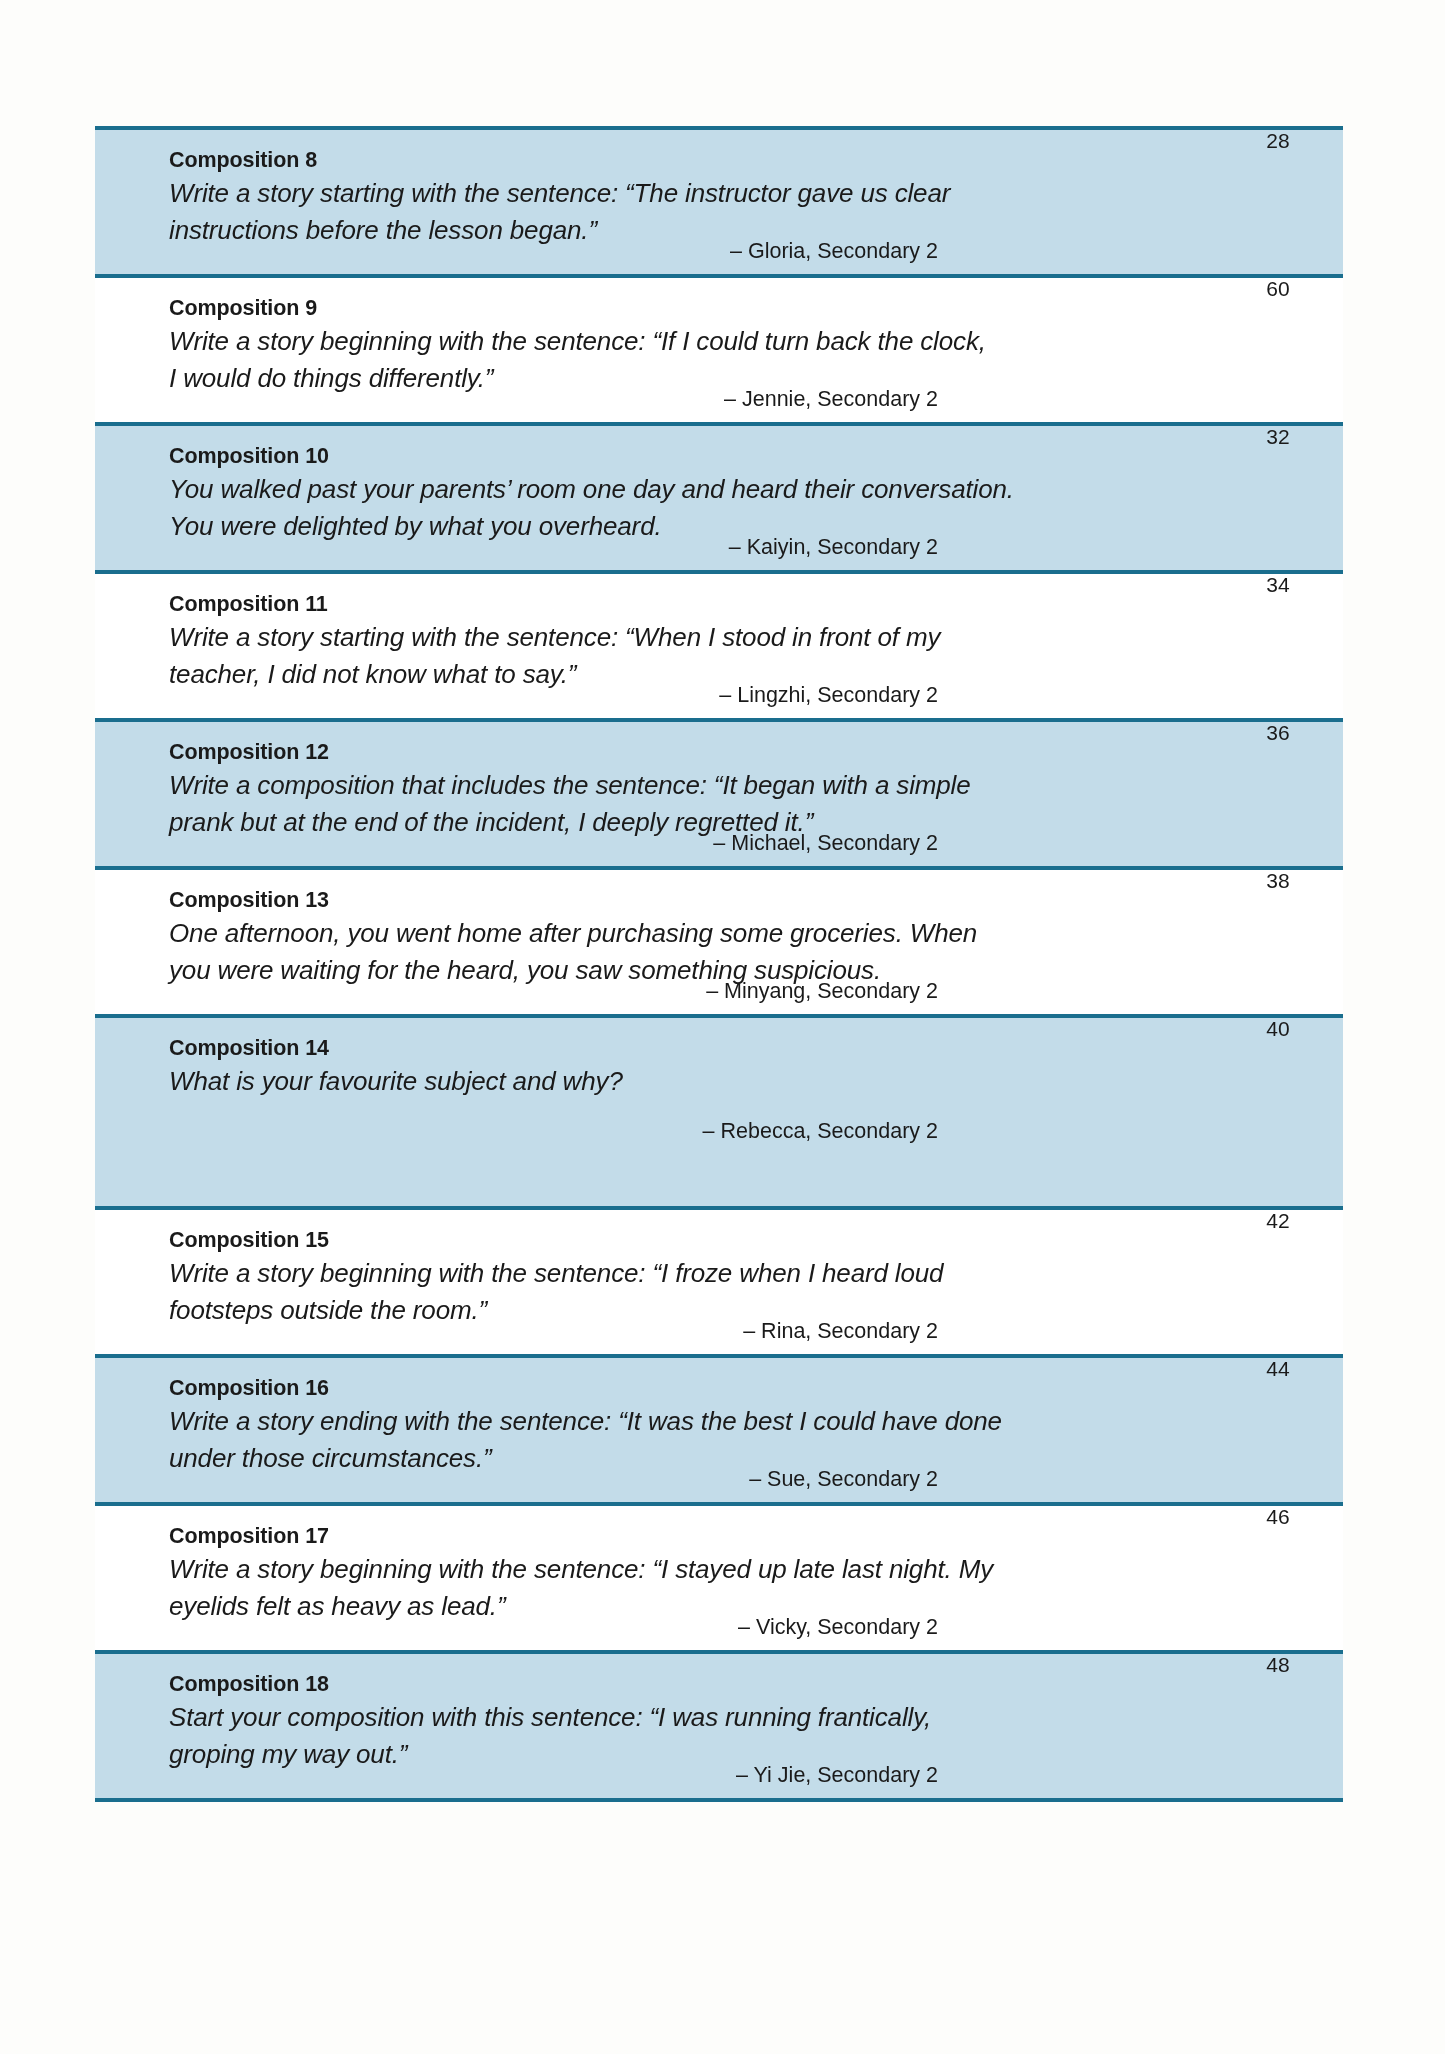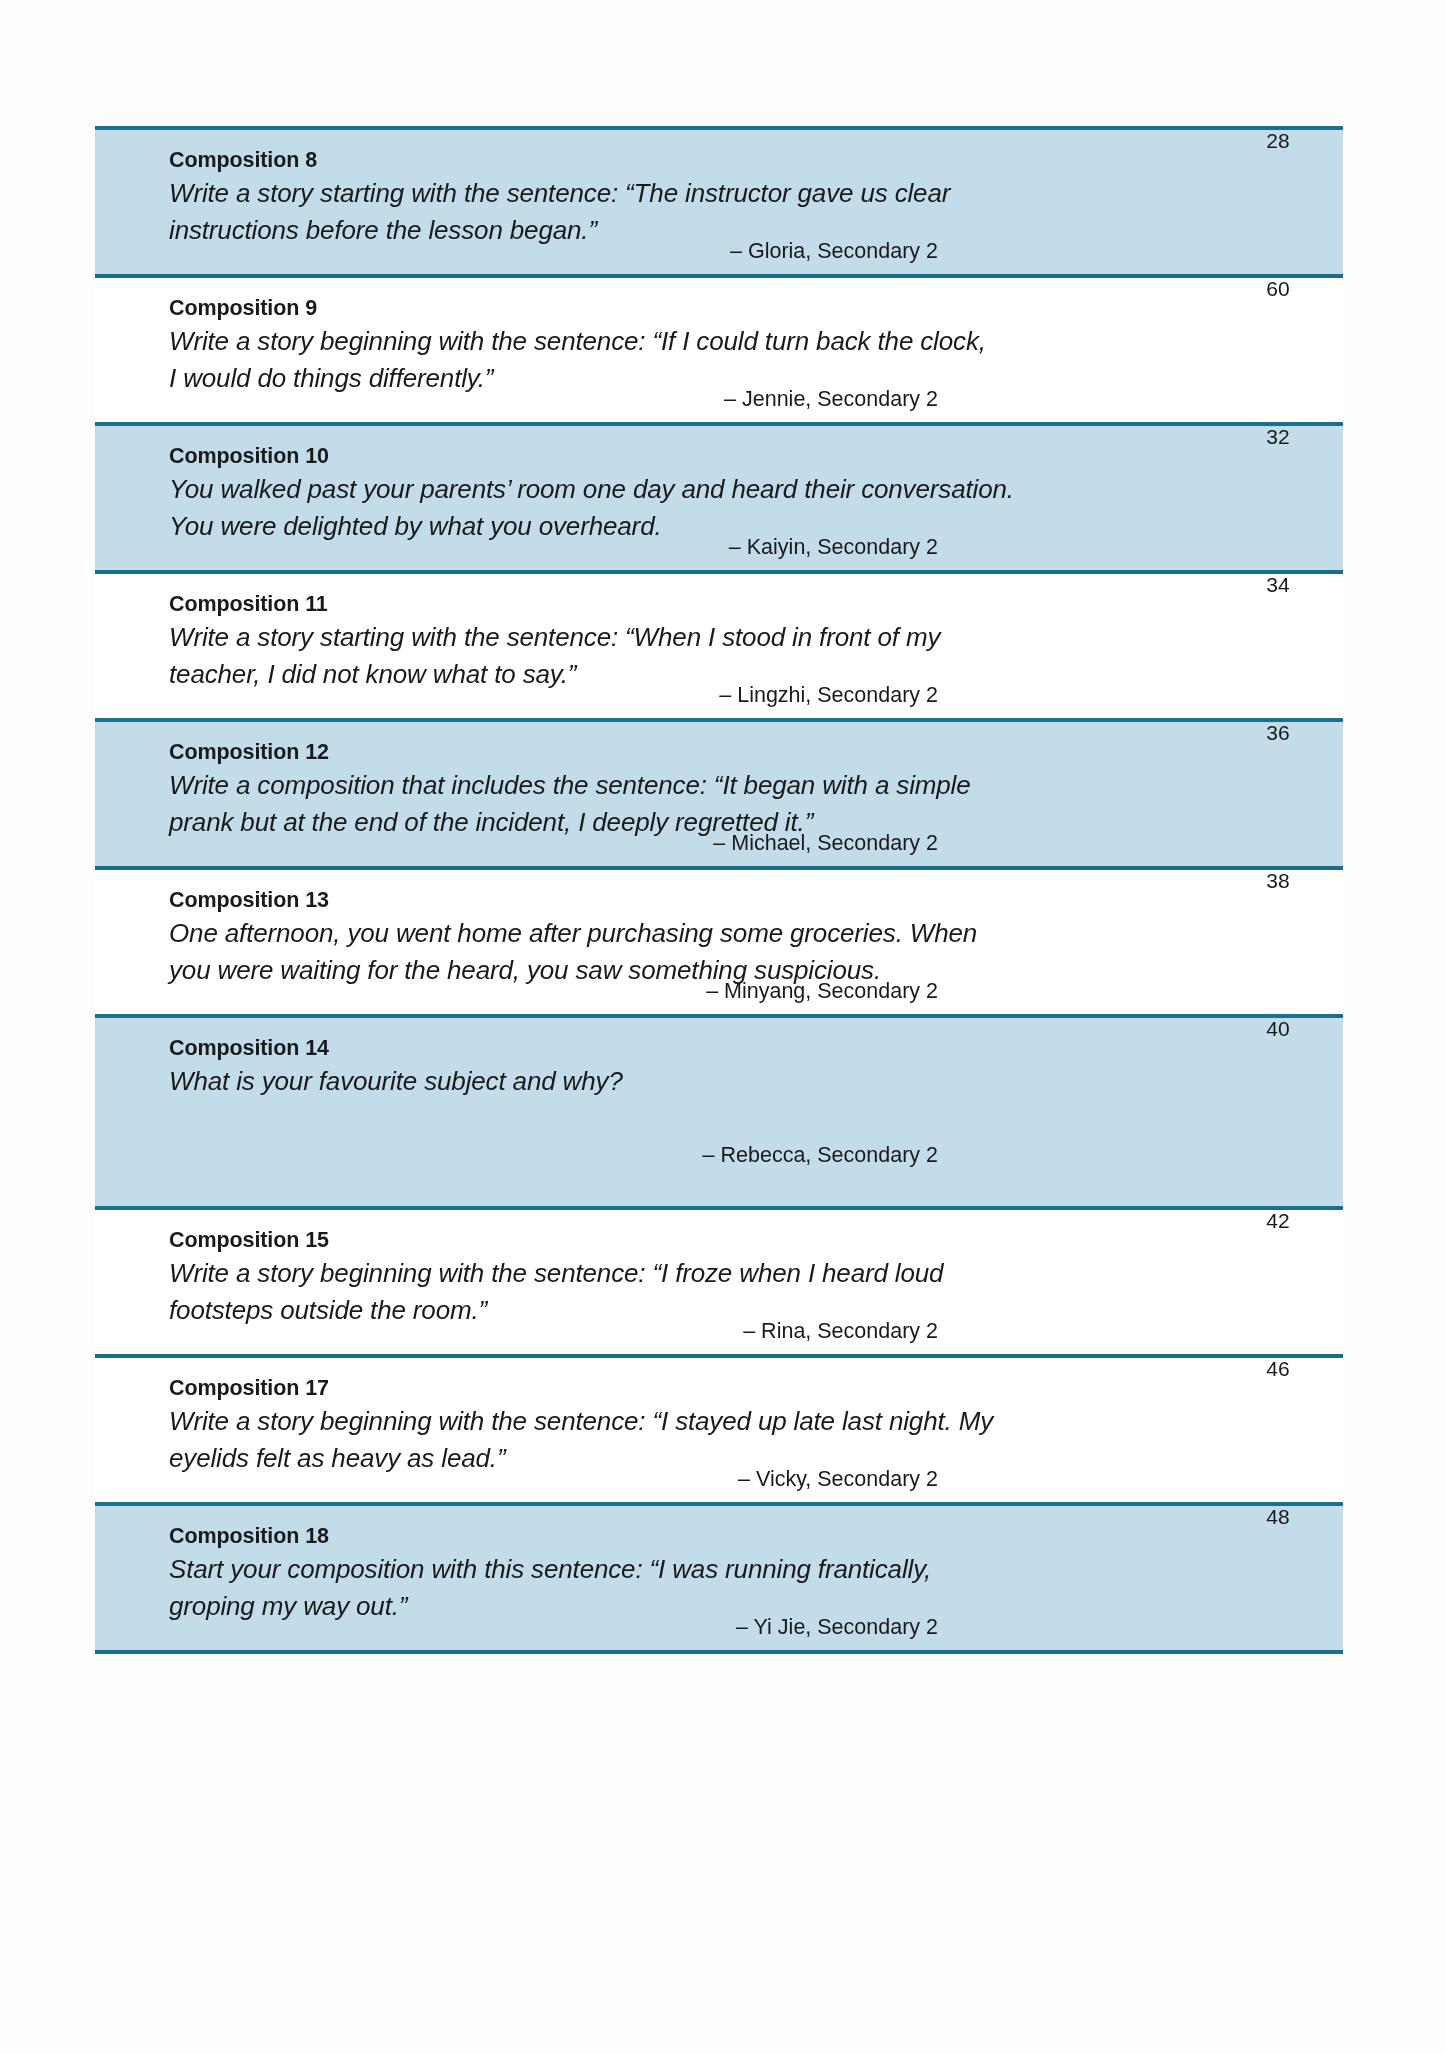--- a/index.html
+++ b/index.html
@@ -93,21 +93,21 @@
     text-align: right;
     padding-right: 275px;
     box-sizing: border-box;
     font-size: 21.5px;
     color: #1a1a1a;
     line-height: 1.3;
     white-space: nowrap;
   }
 
   .comp-attrib.tall-pos {
-    bottom: 36px;
+    bottom: 60px;
     margin-top: 18px;
   }
 
   .cell-page {
     width: 130px;
     text-align: center;
     vertical-align: middle;
     font-size: 21px;
     color: #1a1a1a;
     padding: 0;
@@ -238,20 +238,35 @@
                 <span class="ln">Write a story beginning with the sentence: “I froze when I heard loud</span>
                 <span class="ln">footsteps outside the room.”</span>
               </div>
               <div class="comp-attrib">– Rina, Secondary 2</div>
             </div>
           </td>
           <td class="cell-page">
             <span class="page-num">42</span>
           </td>
         </tr>
+        <tr class="toc-row shaded">
+          <td>
+            <div class="cell-main">
+              <div class="comp-title">Composition 16</div>
+              <div class="comp-prompt">
+                <span class="ln">Write a story ending with the sentence: “It was the best I could have done</span>
+                <span class="ln">under those circumstances.”</span>
+              </div>
+              <div class="comp-attrib">– Sue, Secondary 2</div>
+            </div>
+          </td>
+          <td class="cell-page">
+            <span class="page-num">44</span>
+          </td>
+        </tr>
         <tr class="toc-row plain">
           <td>
             <div class="cell-main">
               <div class="comp-title">Composition 17</div>
               <div class="comp-prompt">
                 <span class="ln">Write a story beginning with the sentence: “I stayed up late last night. My</span>
                 <span class="ln">eyelids felt as heavy as lead.”</span>
               </div>
               <div class="comp-attrib">– Vicky, Secondary 2</div>
             </div>

